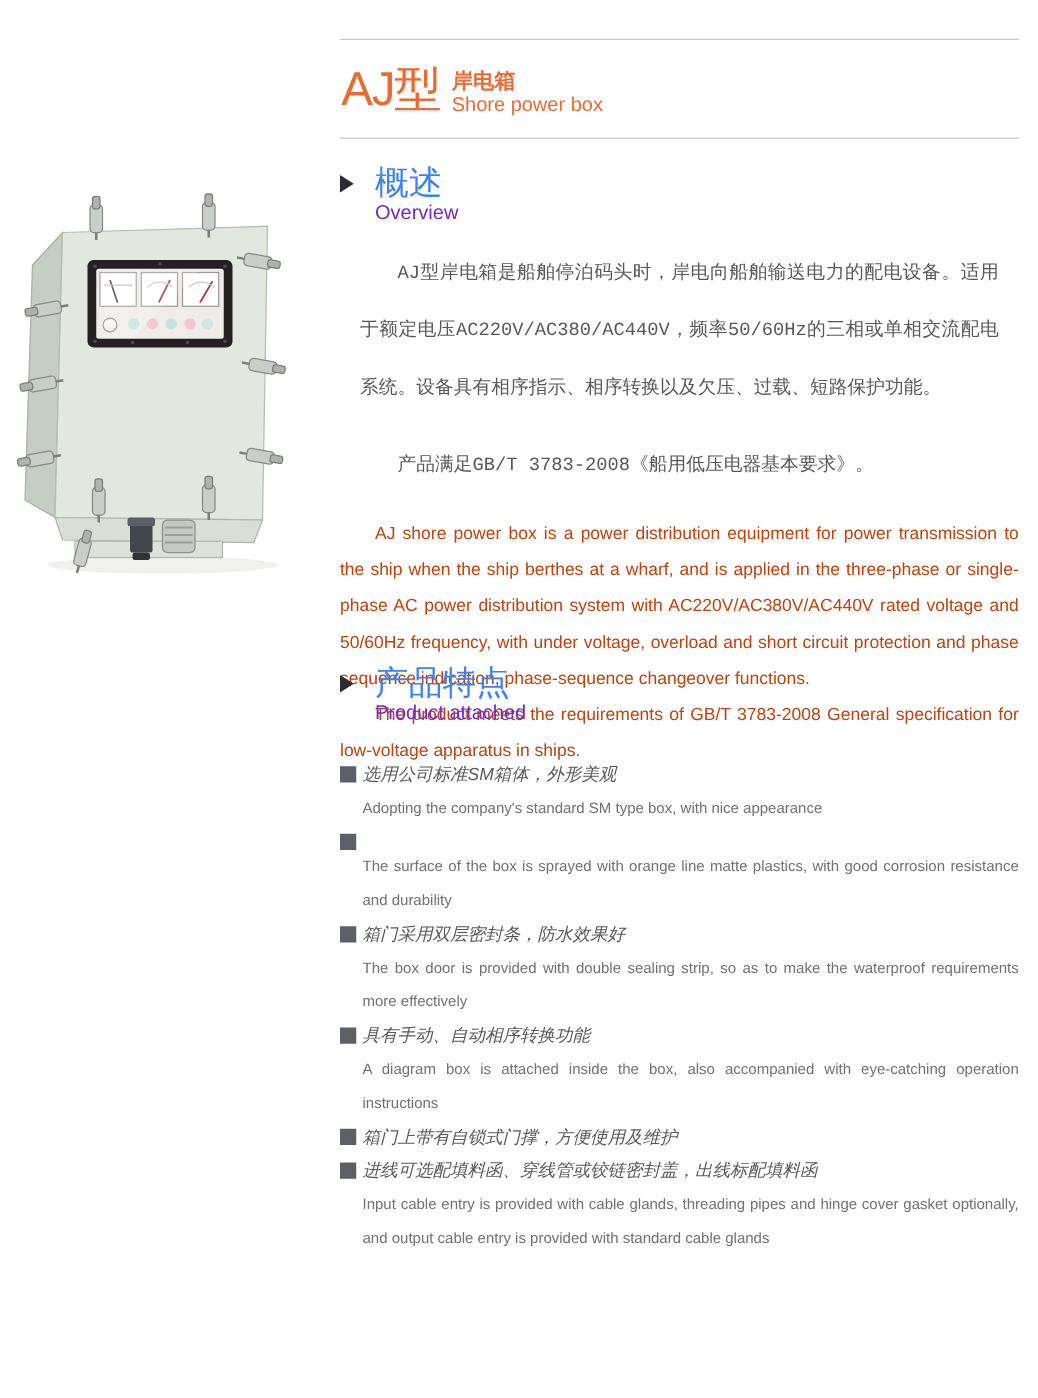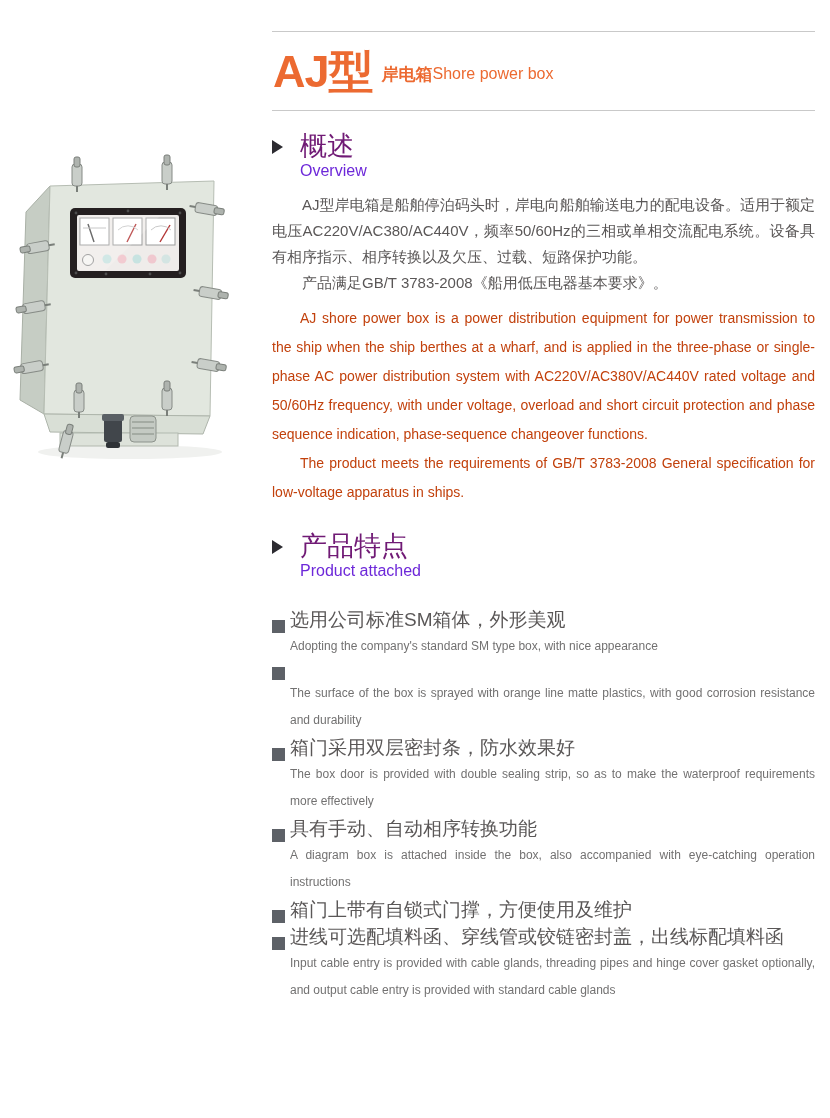--- a/index.html
+++ b/index.html
@@ -15,56 +15,56 @@
   
   .rule { position: absolute; left: 272px; width: 543px; height: 1px; background: #c9c9c9; }
   .rule-top { top: 31px; }
   .rule-bottom { top: 110px; }
 
   .title-block {
     position: absolute; left: 273px; top: 48px;
     display: flex; align-items: center; gap: 9px;
     color: #ec6a31;
   }
-  .title-model { font-size: 45px; line-height: 48px; font-weight: 700; letter-spacing: -1px; }
-  .title-sub { display: flex; flex-direction: row; justify-content: center; padding-top: 4px; }
+  .title-model { font-size: 38px; line-height: 48px; font-weight: 400; letter-spacing: -1px; }
+  .title-sub { display: flex; flex-direction: column; justify-content: center; padding-top: 4px; }
   .title-cn { font-size: 17px; font-weight: bold; line-height: 21px; }
   .title-en { font-size: 16px; line-height: 20px; }
 
   
   .section { position: absolute; left: 272px; width: 543px; }
   .sec-head { display: flex; align-items: flex-start; }
   .tri {
     width: 0; height: 0; margin-top: 9px;
     border-left: 11px solid #2c2b31;
     border-top: 7px solid transparent;
     border-bottom: 7px solid transparent;
   }
   .sec-titles { margin-left: 17px; }
-  .sec-cn { font-size: 27px; line-height: 30px; color: #701a75; font-weight: 500; }
+  .sec-cn { font-size: 27px; line-height: 30px; color: #3b82f6; font-weight: 500; }
   .sec-en { font-size: 16px; line-height: 19px; color: #6d28d9; }
 
   
   .paras { margin-top: 12px; }
   .p-cn {
-    font-size: 15px; color: #5a5757; line-height: 26px;
-    text-align: justify; text-indent: 2em; margin: 0;
+    font-size: 15px; color: #5a5757; line-height: 46px;
+    text-align: justify; text-indent: 2em; margin: 16px; font-family: Liberation Mono, monospace;
   }
   .p-en {
     font-size: 14px; color: #c2410c; line-height: 29px;
     text-align: justify; text-indent: 2em; margin: 8px 0 0 0;
   }
   .p-en + .p-en { margin-top: 0; }
 
   
   .feat-list { margin-top: 26px; }
   .feat-item { margin: 0; }
   .feat-cn {
-    display: flex; align-items: flex-end;
-    font-size: 19px; color: #5a5757; line-height: 27px;
+    display: flex; align-items: flex-start;
+    font-size: 14px; color: #5a5757; line-height: 27px; font-style: italic;
   }
   .bullet-sq {
     flex: 0 0 auto;
     width: 13px; height: 13px; background: #5d6167;
     margin: 7px 5px 0 0;
   }
   .feat-en {
     font-size: 12px; color: #727171; line-height: 27px;
     text-align: justify; margin: 0 0 0 18px;
   }

